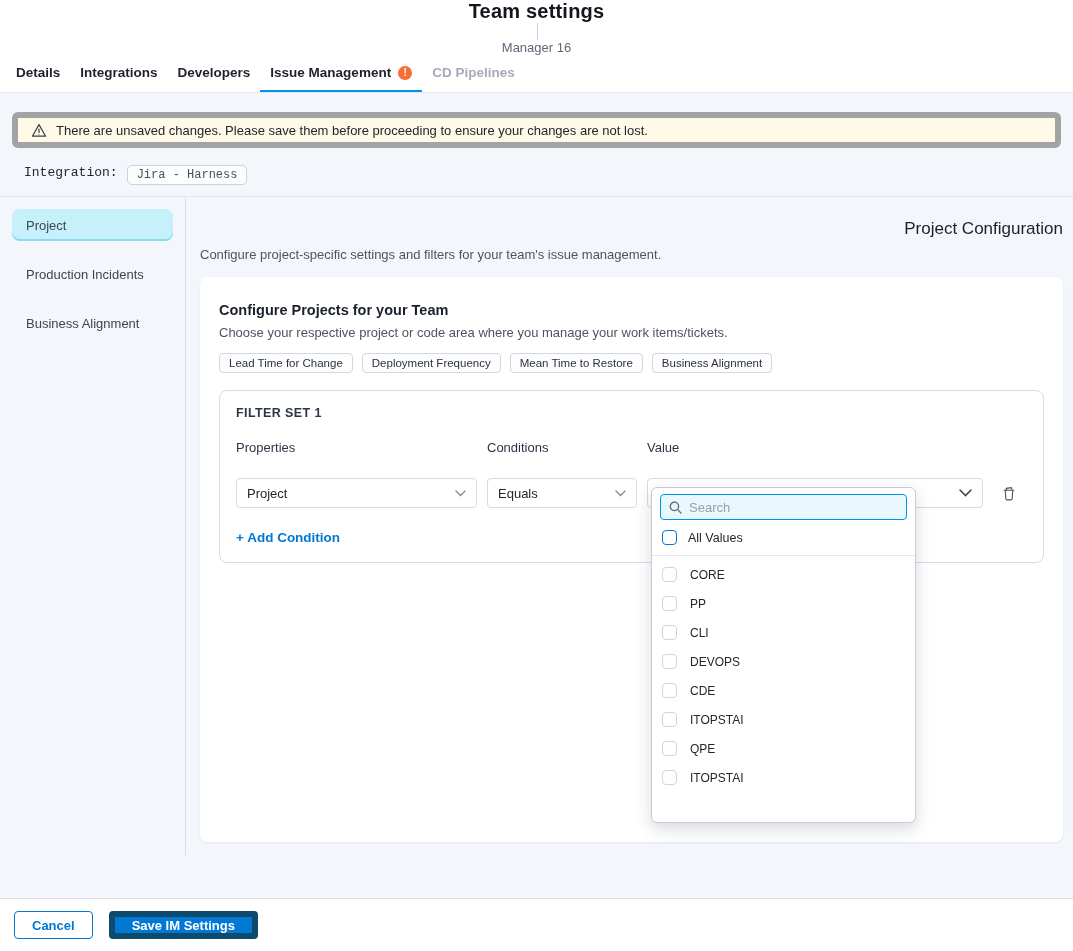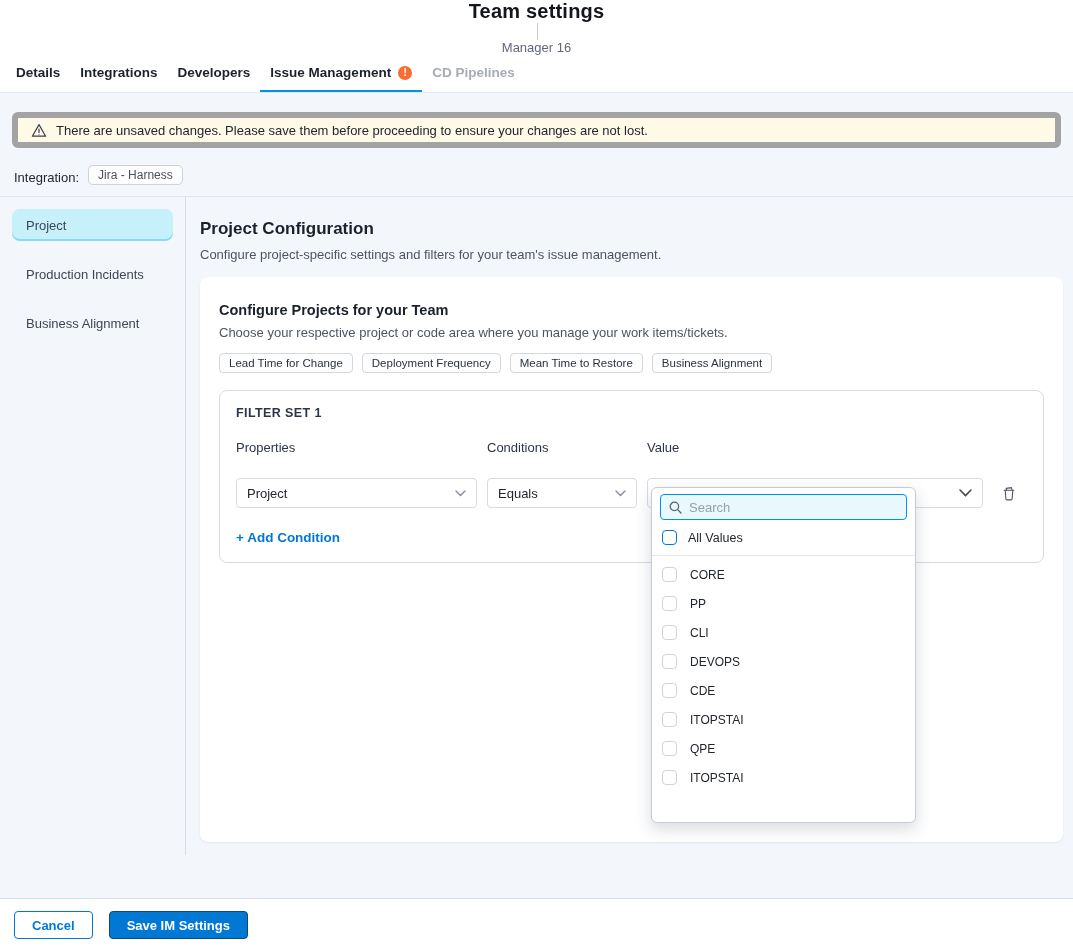--- a/index.html
+++ b/index.html
@@ -17,31 +17,31 @@
   .tabbar { height:38px; border-bottom:1px solid #e6e8ef; display:flex; align-items:stretch; padding-left:6px; background:#fff; }
   .tab { display:flex; align-items:center; gap:7px; padding:0 10px; font-size:13.5px; font-weight:600; color:#1d212b; cursor:pointer; border-bottom:2px solid transparent; }
   .tab.active { border-bottom-color:#0092e4; }
   .tab.disabled { color:#a7abb9; cursor:default; }
   .badge { width:14px; height:14px; border-radius:50%; background:#f76e34; color:#fff; font-size:10px; font-weight:bold; display:flex; align-items:center; justify-content:center; line-height:1; }
 
   
   .content { position:absolute; top:93px; left:0; right:0; bottom:53px; background:#f3f7fb; overflow:hidden; }
   .banner { margin:19px 12px 0; height:36px; background:#fff9e7; border:6px solid #a3a3a3; border-radius:6px; display:flex; align-items:center; gap:9px; padding:0 13px; font-size:13px; color:#23262e; }
   .warn-icon { display:flex; }
-  .integration-row { display:flex; align-items:flex-end; gap:9px; margin:17px 14px 11px; font-size:13px; color:#23262e; }
+  .integration-row { display:flex; align-items:flex-start; gap:9px; margin:17px 24px 11px; font-size:13px; color:#23262e;font-family:Liberation Mono, monospace; }
   .chip { border:1px solid #cdd1dc; border-radius:5px; padding:2px 9px; font-size:12px; color:#4b505f; background:#fdfdfe; }
   .hdiv { border-top:1px solid #e2e5ec; }
 
   .body-row { display:flex; height:658px; }
   .sidebar { width:186px; border-right:1px solid #d8dce4; padding-top:12px; flex:none; }
   .side-item { margin:0 12px 17px; height:32px; display:flex; align-items:center; padding:0 14px; font-size:13px; color:#3e4453; border-radius:8px; cursor:pointer; }
   .side-item.active { background:#c6f0fa; box-shadow:inset 0 -2px 0 #8adbee; }
 
   .main { flex:1; padding:22px 10px 0 14px; min-width:0; }
-  .main-title { font-size:17px; font-weight:bold; color:#1a202c; }
+  .main-title { font-size:17px; font-weight:normal; color:#1a202c;text-align:right; }
   .main-desc { font-size:13px; color:#4d5362; margin-top:8px; }
 
   .card { margin-top:15px; background:#fff; border-radius:8px; box-shadow:0 1px 2px rgba(31,41,55,.08); padding:25px 19px; height:565px; }
   .card-title { font-size:14.5px; font-weight:bold; color:#1a202c; }
   .card-sub { font-size:13px; color:#4d5362; margin-top:7px; }
   .tags { display:flex; gap:9px; margin-top:13px; }
   .tag { border:1px solid #d3d7e0; border-radius:4px; padding:3px 9px; font-size:11.5px; color:#2a3340; background:#fdfdfe; }
 
   .filter-box { margin-top:17px; border:1px solid #d8dbe3; border-radius:8px; padding:15px 16px; height:173px; }
   .fs-title { font-size:12.5px; font-weight:bold; color:#2c3546; letter-spacing:.4px; }
@@ -62,21 +62,21 @@
   .allvalues { display:flex; align-items:center; gap:11px; padding:4px 10px 10px; border-bottom:1px solid #e4e7ed; font-size:12.5px; color:#22262e; cursor:pointer; }
   .cb-blue { width:15px; height:15px; border-radius:4px; border:1.5px solid #0278d5; background:#fff; flex:none; }
   .opt-list { margin-top:4px; }
   .opt { display:flex; align-items:center; gap:13px; padding:0 10px; height:29px; font-size:12px; color:#22262e; cursor:pointer; }
   .cb-gray { width:15px; height:15px; border-radius:4px; border:1px solid #cfd3dc; background:#fff; flex:none; }
 
   
   .footer { position:absolute; left:0; right:0; bottom:0; height:53px; background:#fff; border-top:1px solid #dbdfe7; display:flex; align-items:center; padding:0 14px; gap:16px; }
   .btn { height:28px; padding:0 17px; border-radius:4px; font-size:13px; font-weight:bold; cursor:pointer; font-family:"Liberation Sans", sans-serif; }
   .btn-cancel { background:#fff; border:1px solid #0278d5; color:#0278d5; }
-  .btn-save { background:#0278d5; border:1px solid #0c4a6e; color:#fff; }
+  .btn-save { background:#0278d5; border:6px solid #0c4a6e; color:#fff; }
 
   svg { display:block; }
 </style>
 </head>
 <body>
 
 <div class="page">
 
   <div class="header">
     <div class="page-title">Team settings</div>

